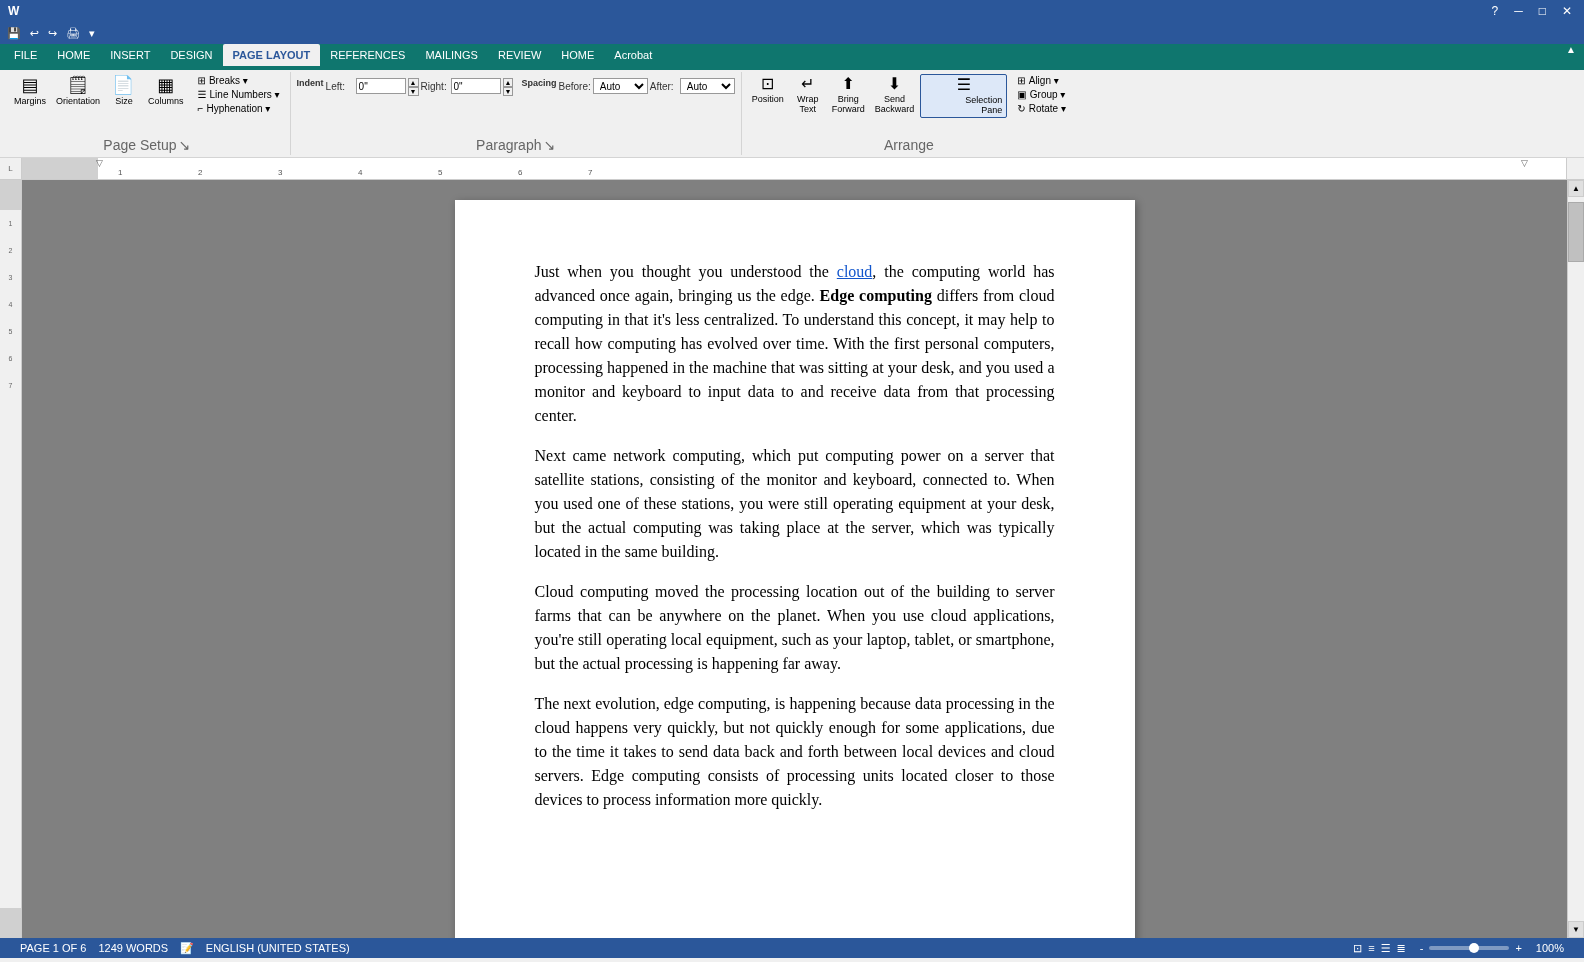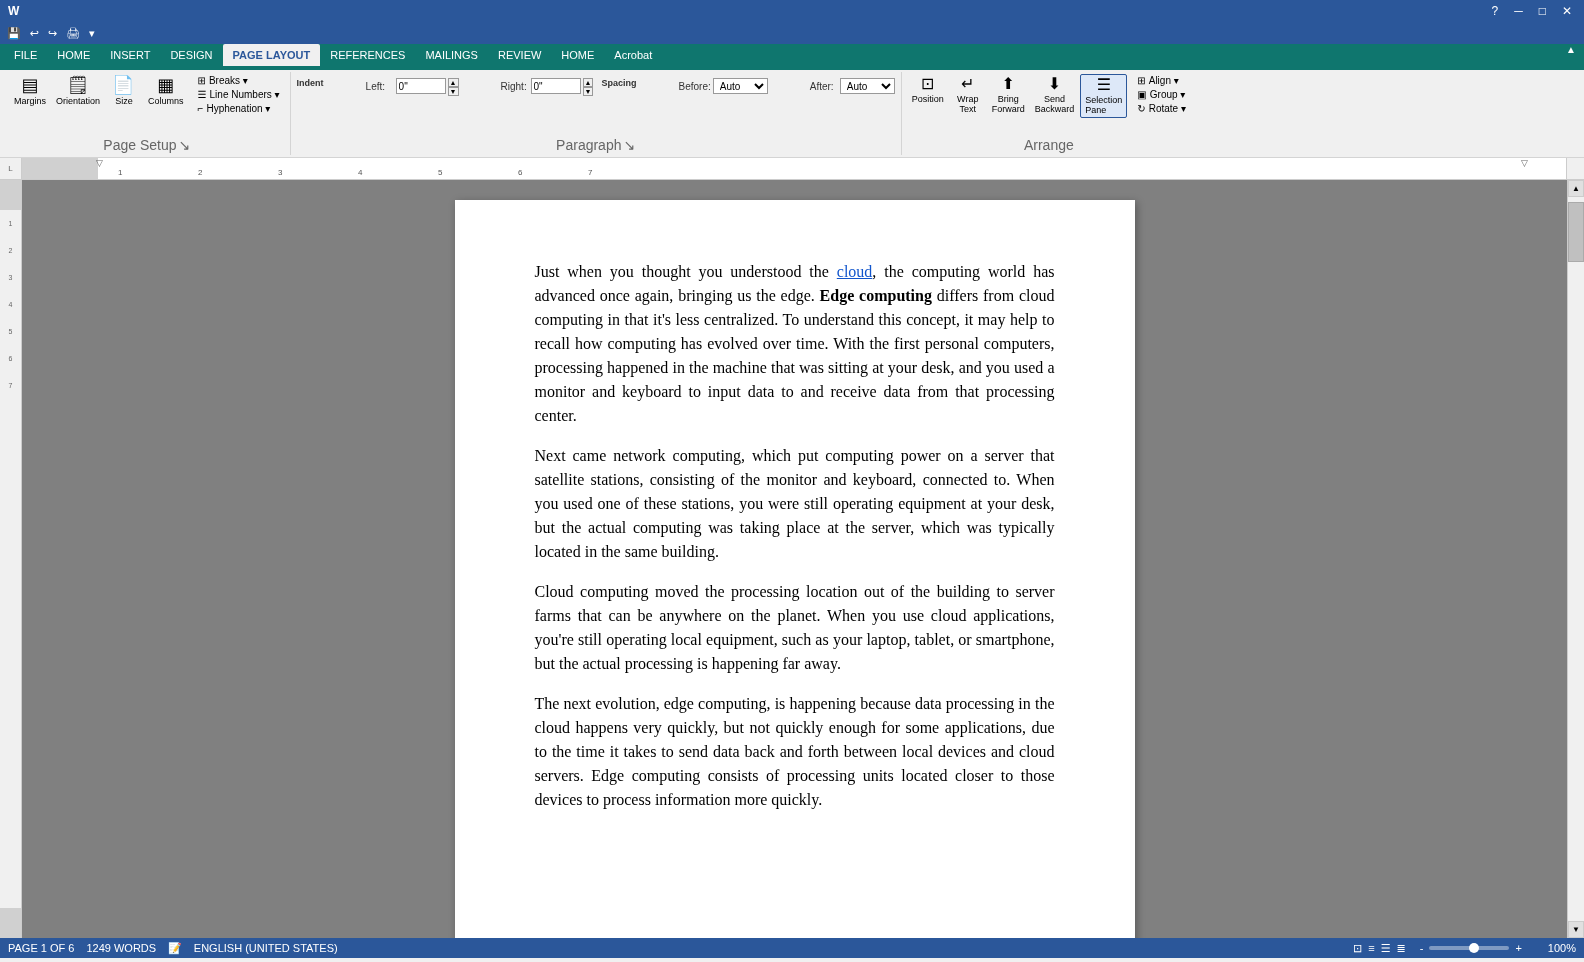--- a/index.html
+++ b/index.html
@@ -134,21 +134,21 @@
       display: flex;
       flex-direction: row;
       gap: 2px;
     }
     .field-row {
       display: flex;
       align-items: center;
       gap: 2px;
       font-size: 10px;
     }
-    .field-row label { min-width: 28px; color: #333; margin-left: 40px; }
+    .field-row label { min-width: 28px; color: #333; }
     .field-input {
       width: 50px;
       height: 16px;
       font-size: 10px;
       border: 1px solid #999;
       padding: 0 2px;
       background: white;
     }
     .spin-btns {
       display: flex;
@@ -265,21 +265,21 @@
     .doc-link { color: #1155cc; text-decoration: underline; cursor: pointer; }
 
     
     .status-bar {
       height: 20px;
       background: #2b579a;
       color: white;
       display: flex;
       align-items: center;
       justify-content: space-between;
-      padding: 0 8px;
+      padding: 0 20px;
       font-size: 11px;
       flex-shrink: 0;
     }
     .status-left { display: flex; gap: 12px; }
     .status-right { display: flex; align-items: center; gap: 6px; }
     .zoom-slider { width: 80px; height: 4px; background: rgba(255,255,255,0.4); border-radius: 2px; display: flex; align-items: center; }
     .zoom-thumb { width: 10px; height: 10px; background: white; border-radius: 50%; margin-left: 40px; }
 
     .ribbon-selected { background: #dde8f8; border: 1px solid #2b579a; border-radius: 2px; }
   </style>
@@ -444,21 +444,21 @@
       </div>
       <div class="ribbon-col">
         <button class="ribbon-btn">
           <span class="icon" style="font-size:16px;">⬇</span>
           <span style="text-align:center;">Send<br>Backward</span>
         </button>
       </div>
       <div class="ribbon-col">
         <button class="ribbon-btn ribbon-selected">
           <span class="icon" style="font-size:16px;">☰</span>
-          <span style="text-align:left;">Selection<br>Pane</span>
+          <span style="text-align:right;margin-left:40px;">Selection<br>Pane</span>
         </button>
       </div>
       <div class="ribbon-col" style="margin-left:4px;">
         <button class="ribbon-btn-small">
           <span>⊞</span>
           <span>Align ▾</span>
         </button>
         <button class="ribbon-btn-small">
           <span>▣</span>
           <span>Group ▾</span>
@@ -556,15 +556,15 @@
   <div class="status-right">
     <span style="cursor:pointer;">⊡</span>
     <span style="cursor:pointer;">≡</span>
     <span style="cursor:pointer;">☰</span>
     <span style="cursor:pointer;">≣</span>
     <span style="cursor:pointer; margin-left:8px;">-</span>
     <div class="zoom-slider">
       <div class="zoom-thumb"></div>
     </div>
     <span style="cursor:pointer;">+</span>
-    <span style="margin-left:20px;">100%</span>
+    <span style="margin-left:8px;">100%</span>
   </div>
 </div>
 
 </body></html>

